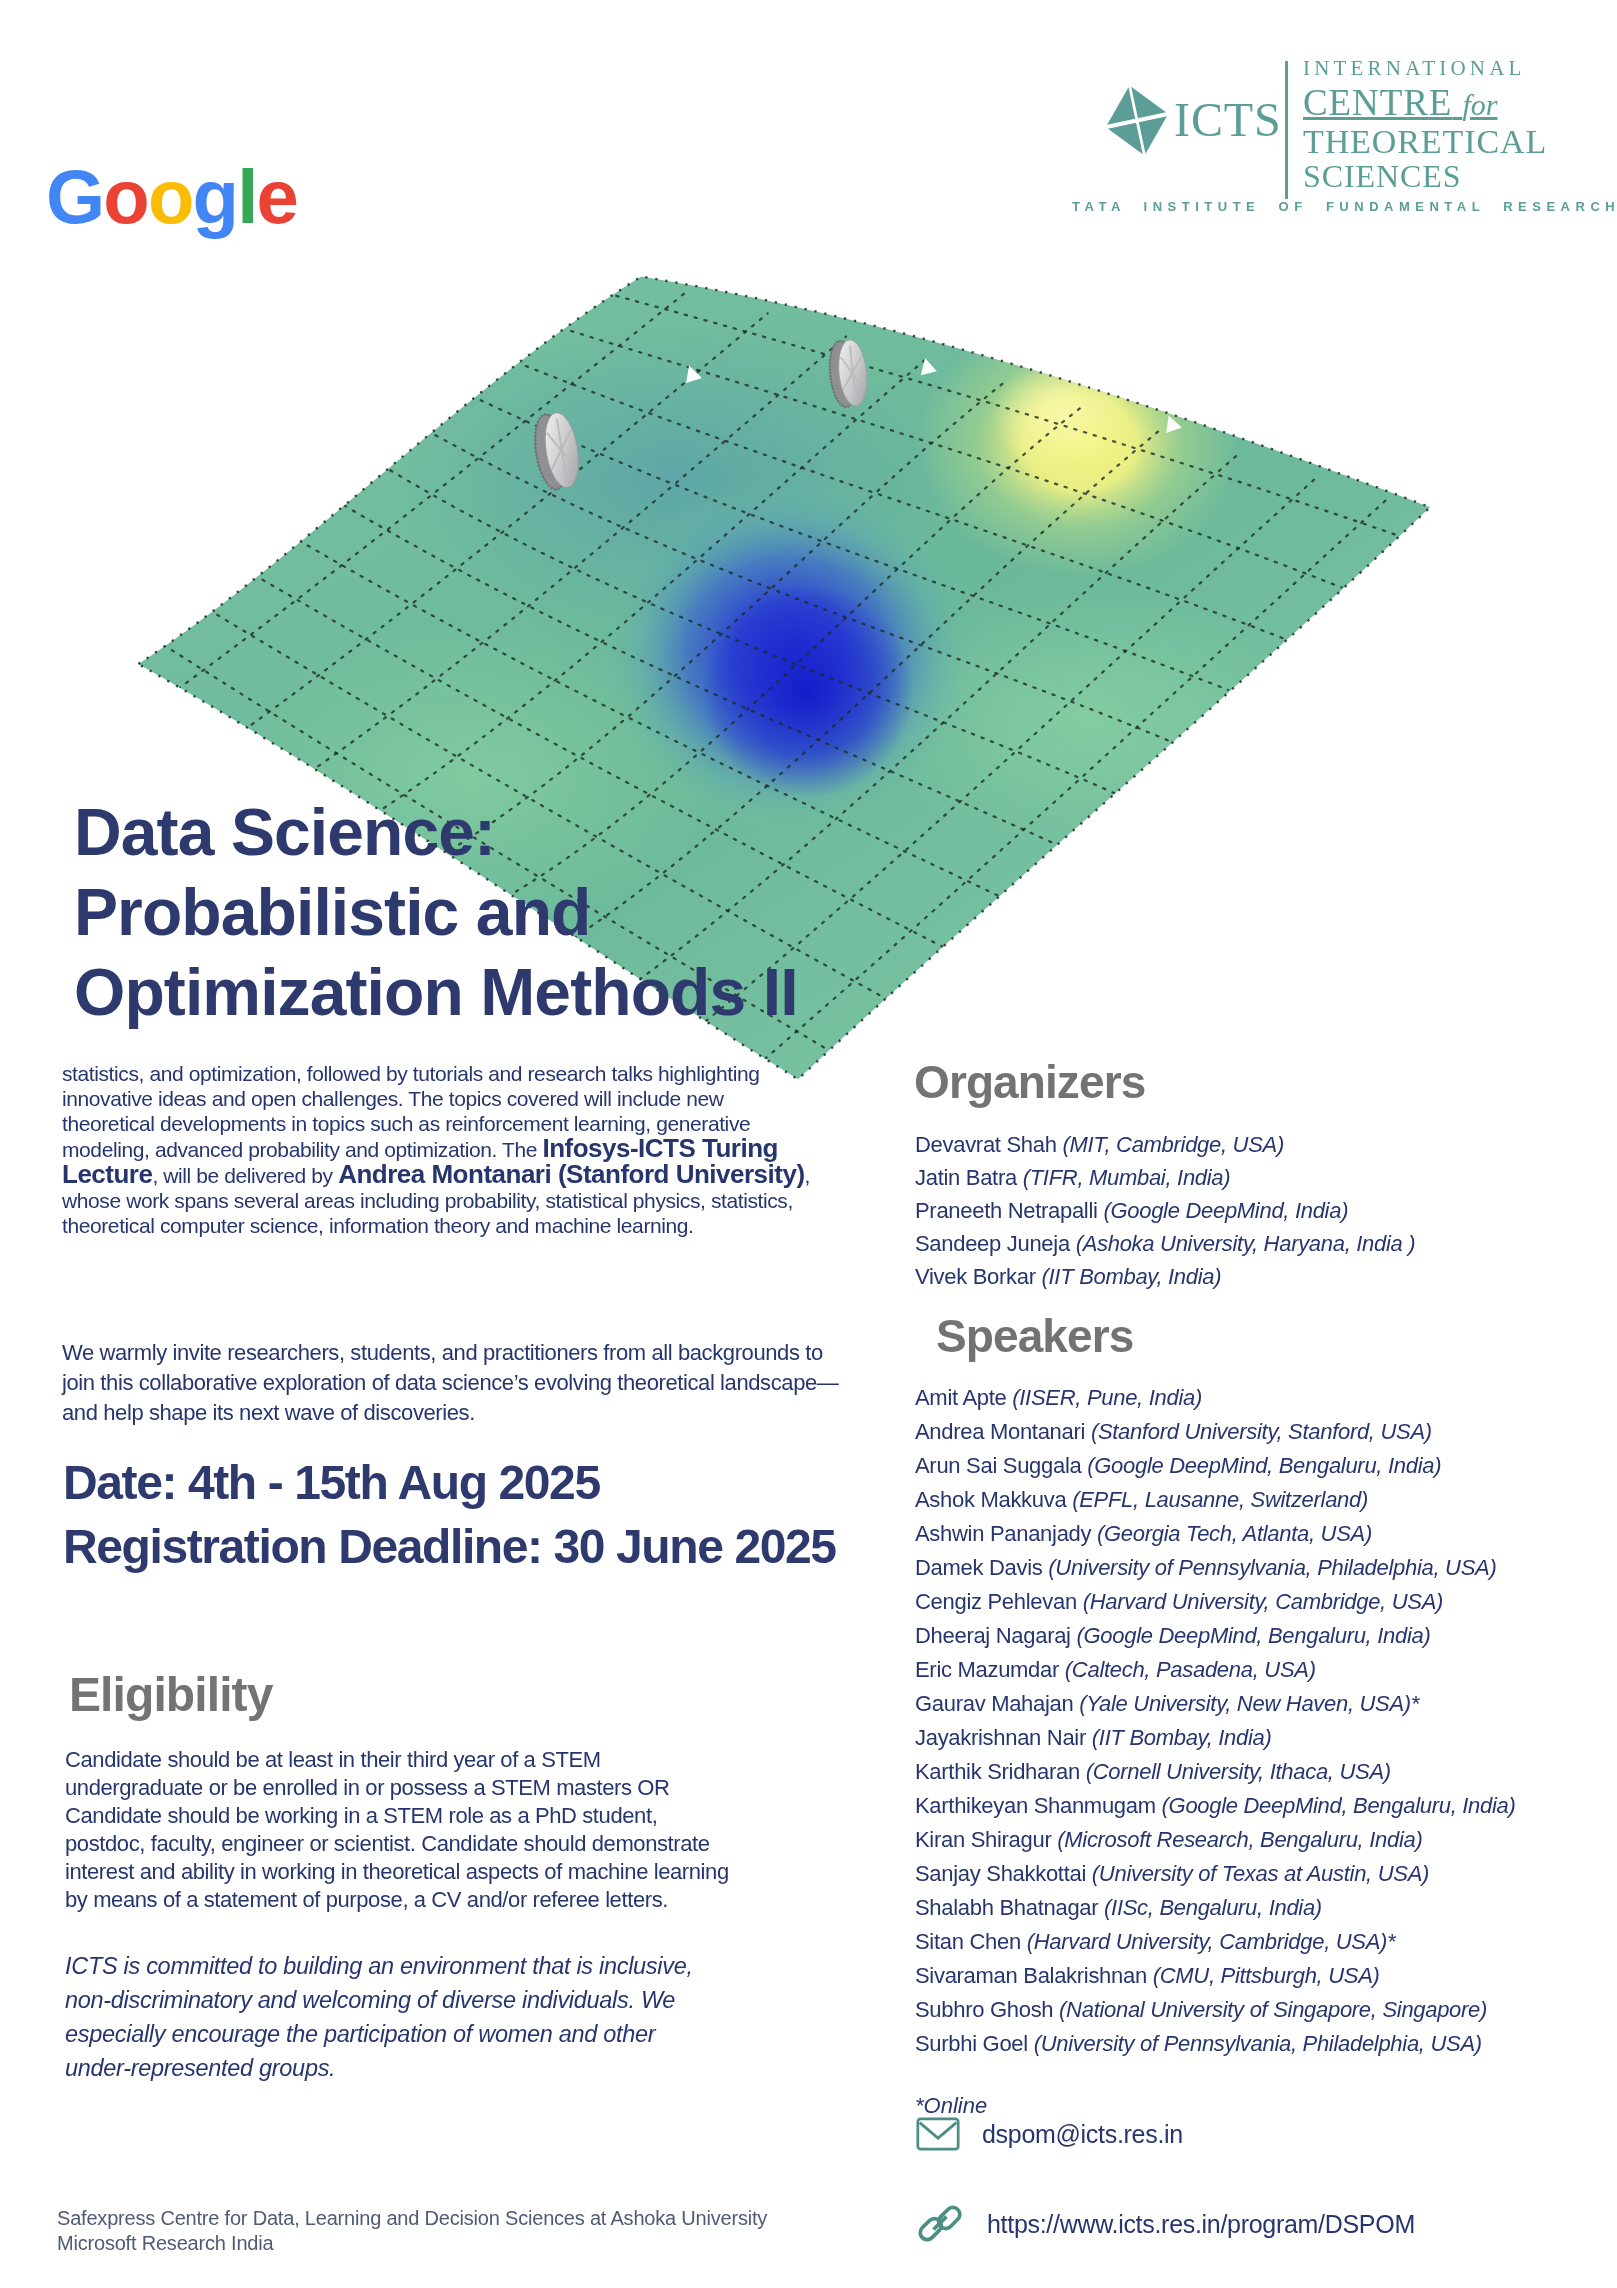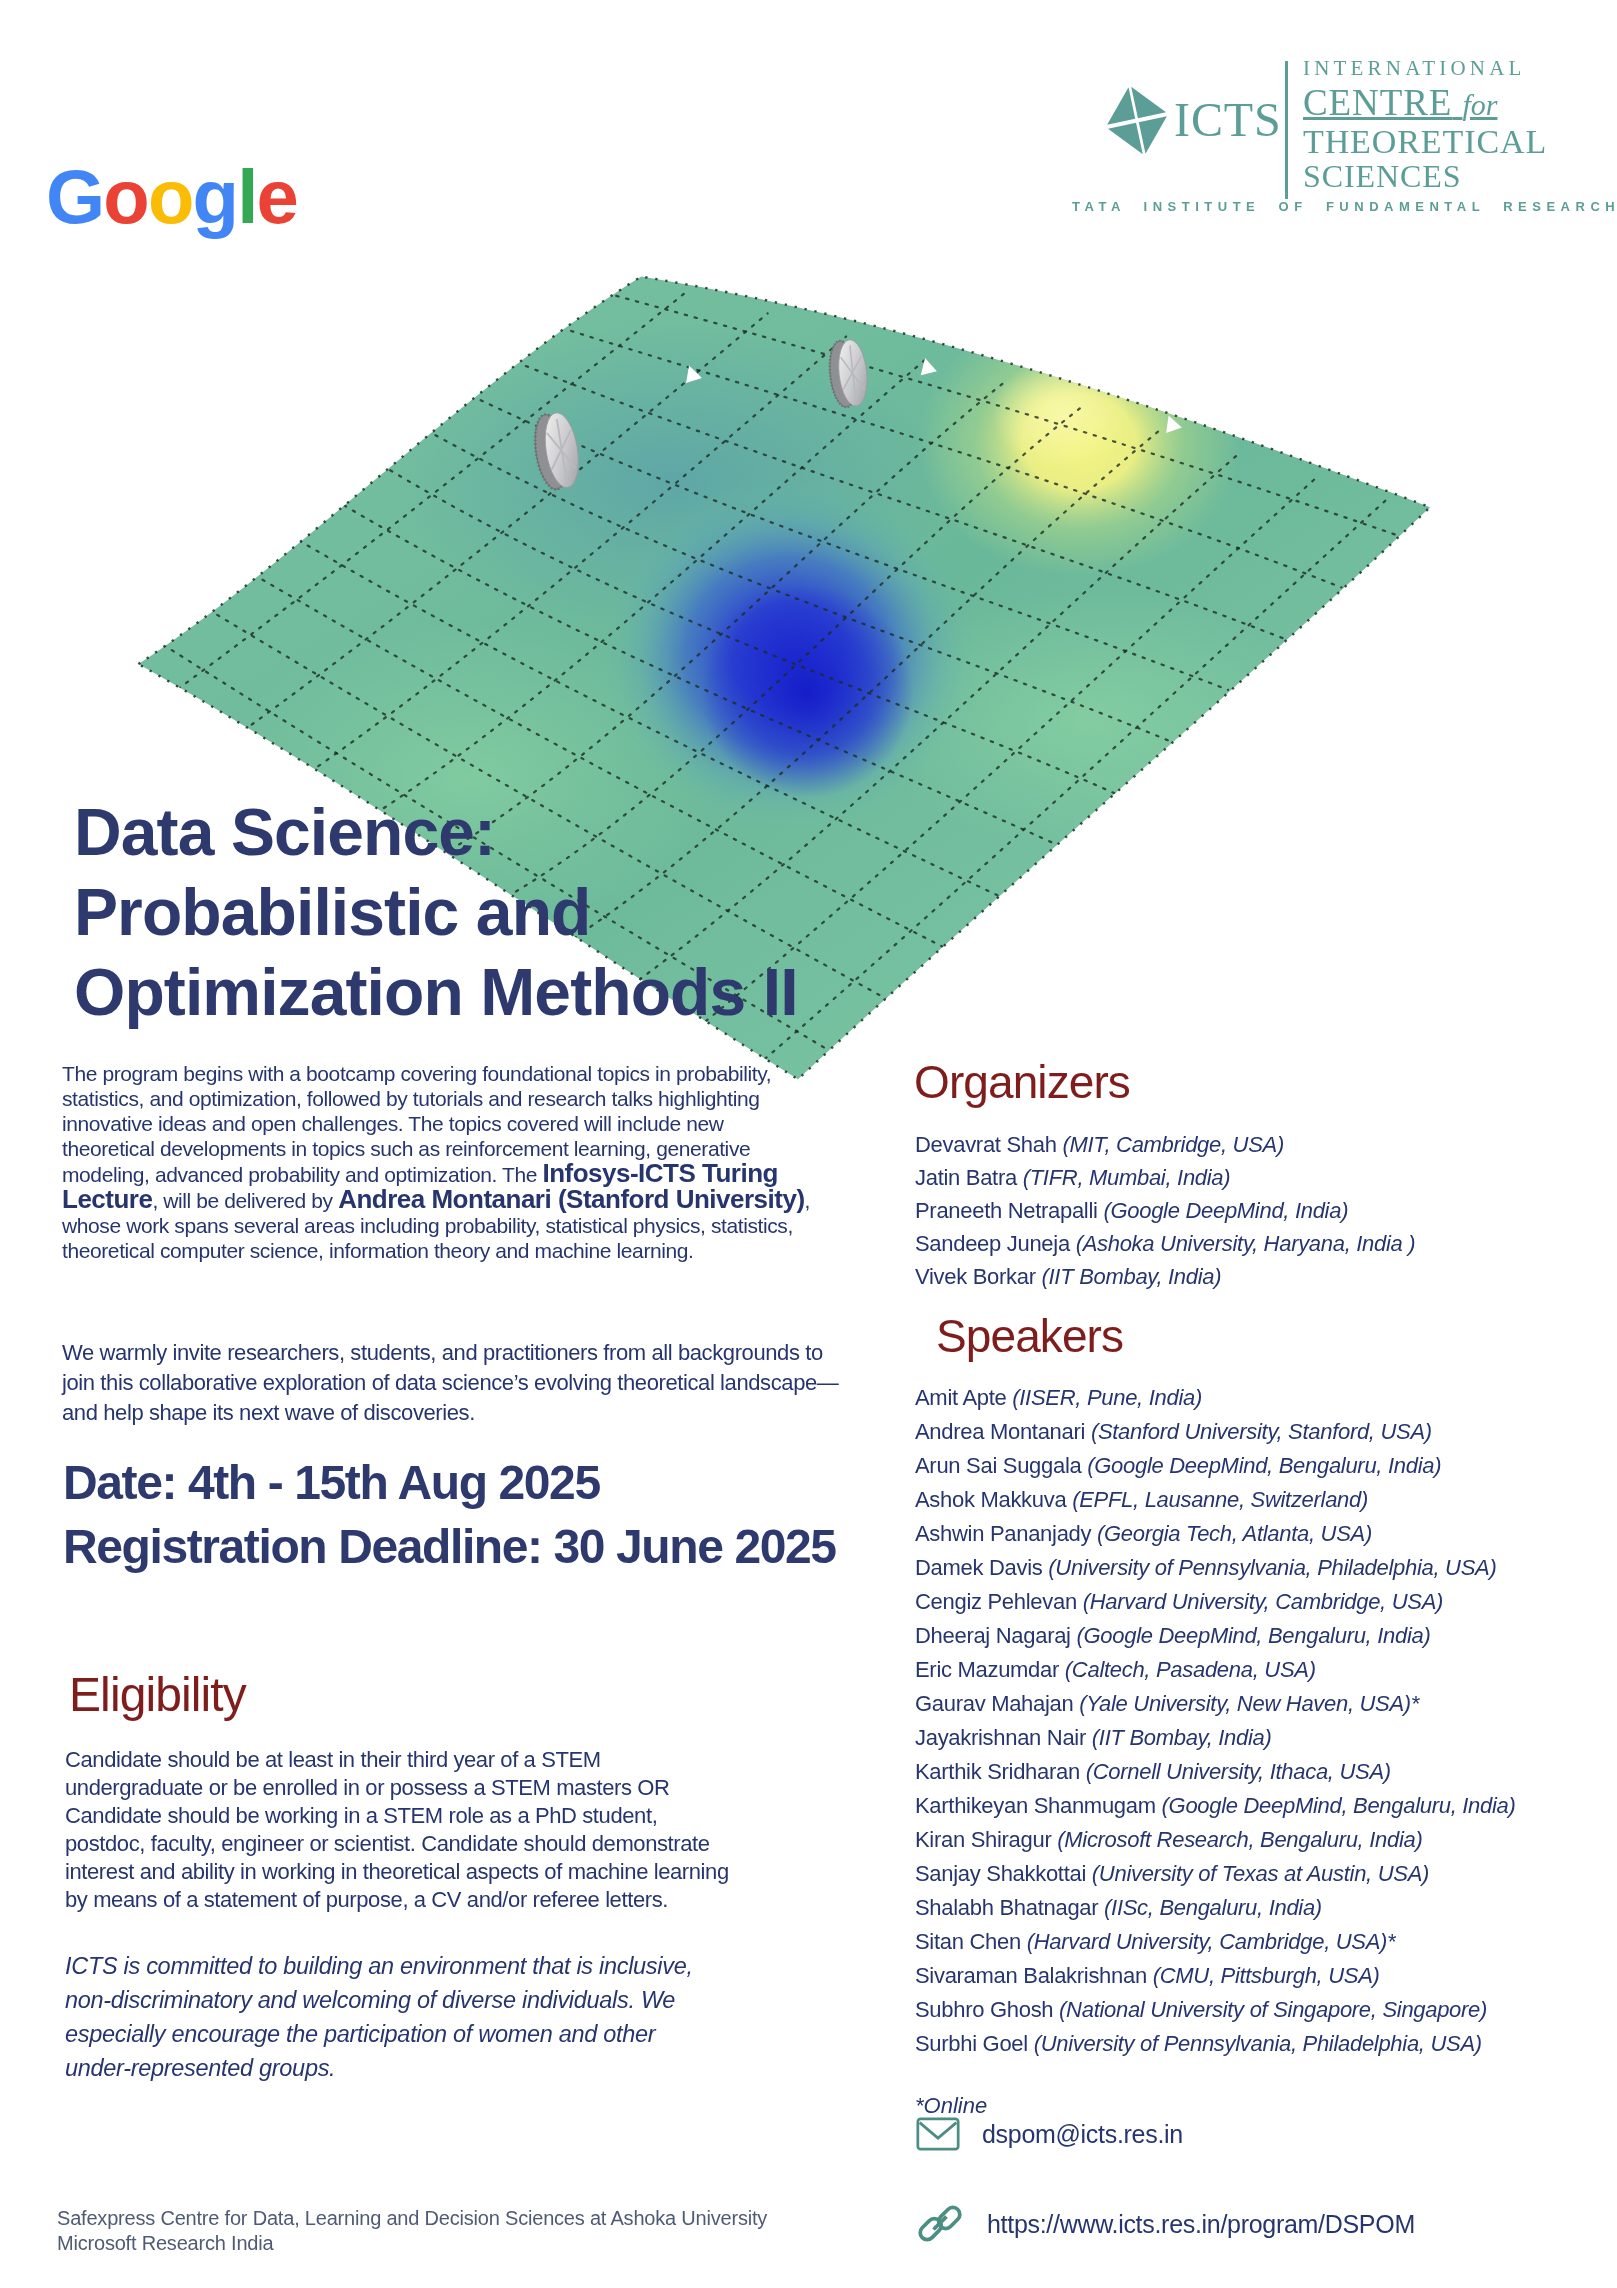--- a/index.html
+++ b/index.html
@@ -22,21 +22,21 @@
                 word-spacing:9.2px;color:#5C9E97;}
   
   .title{left:74px;top:792px;font-size:66px;font-weight:700;letter-spacing:-0.9px;
          line-height:80px;color:#2e3a6e;}
   
   .intro{left:62px;top:1061px;font-size:21px;letter-spacing:-0.4px;line-height:25px;}
   .intro .em-big{font-size:26px;font-weight:700;letter-spacing:-0.5px;}
   .invite{left:62px;top:1338px;font-size:22px;letter-spacing:-0.4px;line-height:30px;}
   .details{left:63px;top:1451px;font-size:48px;font-weight:700;letter-spacing:-1.4px;
            line-height:64px;color:#2e3a6e;}
-  .heading{font-size:48px;font-weight:400;letter-spacing:-0.9px;color:#7f1d1d;}
+  .heading{font-size:48px;font-weight:700;letter-spacing:-0.9px;color:#737373;}
   .elig-head{left:69px;top:1667px;text-align:center;}
   .elig-body{left:65px;top:1746px;font-size:22px;letter-spacing:-0.4px;line-height:28px;}
   .inclusion{left:65px;top:1949px;font-size:23.5px;font-style:italic;letter-spacing:-0.3px;
              line-height:34px;}
   .footer{left:57px;top:2206px;font-size:20px;line-height:24.5px;color:#4f5a75;letter-spacing:-0.2px;}
   
   .org-head{left:914px;top:1055px;font-size:46px;}
   .org-list{left:915px;top:1128px;font-size:22px;letter-spacing:-0.3px;line-height:33px;}
   .spk-head{left:936px;top:1309px;font-size:46px;}
   .spk-list{left:915px;top:1381px;font-size:22px;letter-spacing:-0.3px;line-height:34px;}
@@ -171,21 +171,20 @@
   <polygon points="0,-10 9,7 -9,7" transform="translate(1180,180) rotate(-20)" fill="#ffffff"></polygon>
 </svg>
 
 <div class="abs title">
     <div class="ln">Data Science:</div>
     <div class="ln">Probabilistic and</div>
     <div class="ln">Optimization Methods II</div>
   </div>
 
 <div class="abs intro">
-    <div class="ln"><span>The program begins with a bootcamp covering foundational topics in probability,</span></div>
     <div class="ln"><span>statistics, and optimization, followed by tutorials and research talks highlighting</span></div>
     <div class="ln"><span>innovative ideas and open challenges. The topics covered will include new</span></div>
     <div class="ln"><span>theoretical developments in topics such as reinforcement learning, generative</span></div>
     <div class="ln"><span>modeling, advanced probability and optimization. The </span><span class="em-big">Infosys-ICTS Turing</span></div>
     <div class="ln"><span class="em-big">Lecture</span><span>, will be delivered by </span><span class="em-big">Andrea Montanari (Stanford University)</span><span>,</span></div>
     <div class="ln"><span>whose work spans several areas including probability, statistical physics, statistics,</span></div>
     <div class="ln"><span>theoretical computer science, information theory and machine learning.</span></div>
   </div>
 
 <div class="abs invite">

